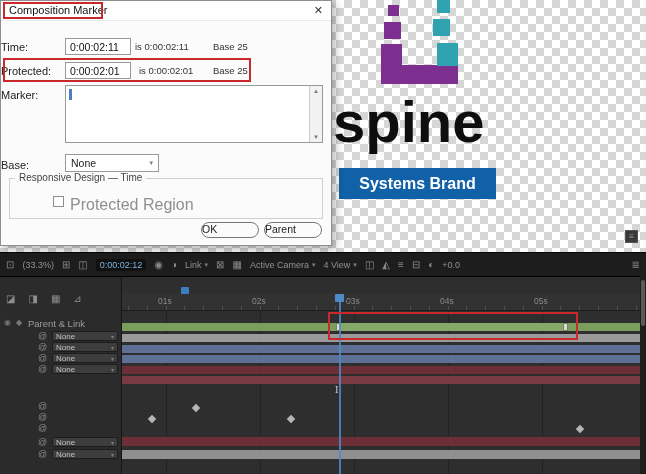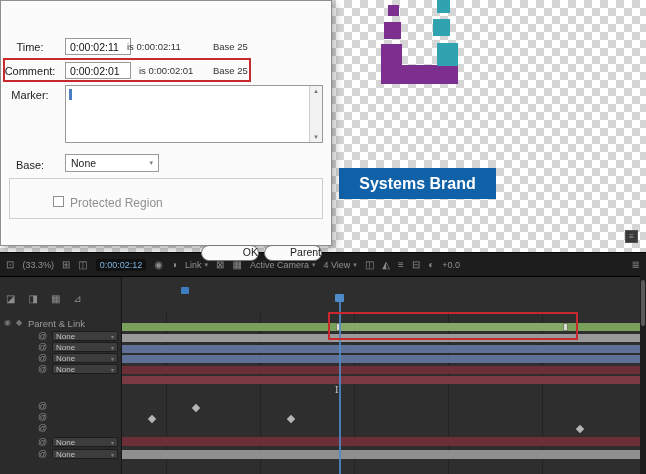--- a/index.html
+++ b/index.html
@@ -20,36 +20,36 @@
   .comp-corner{position:absolute;left:625px;top:230px;width:13px;height:13px;background:#3a3a3a;
           border:1px solid #555;color:#aaa;font-size:8px;line-height:11px;text-align:center}
 
   
   .dlg{position:absolute;left:0;top:0;width:332px;height:246px;background:#fbfbfb;border:1px solid #8f8f8f;
        box-shadow:3px 3px 8px rgba(0,0,0,.3);z-index:10}
   .dlg-titlebar{position:relative;height:20px;background:#fff;border-bottom:1px solid #e9e9e9}
   .dlg-title-text{position:absolute;left:8px;top:3px;font-size:11px;color:#111}
   .dlg-close{position:absolute;right:8px;top:3px;font-size:11px;color:#333;cursor:default}
   .annot{position:absolute;border:2px solid;background:transparent;pointer-events:none;z-index:20}
-  .dlbl{position:absolute;font-size:11px;color:#222;width:58px;text-align:center}
+  .dlbl{position:absolute;font-size:11px;color:#222;width:58px;text-align:left}
   .dval{position:absolute;left:64px;width:66px;height:17px;border:1px solid #999;background:#fff;
         font-size:10.5px;padding:2px 4px;color:#111}
   .dinfo{position:absolute;font-size:9.5px;color:#333}
   .comment-box{position:absolute;left:64px;top:84px;width:258px;height:58px;border:1px solid #999;background:#fff}
   .caret{position:absolute;left:3px;top:3px;width:3px;height:11px;background:#4a7fc1}
   .ta-scroll{position:absolute;right:0;top:0;bottom:0;width:13px;background:#f2f2f2;border-left:1px solid #ccc}
   .ta-arrow{position:absolute;left:0;width:12px;font-size:7px;color:#777;text-align:center}
   .lbl-dd{position:absolute;left:64px;top:153px;width:94px;height:18px;border:1px solid #999;background:#fff;
           font-size:10.5px;color:#222;display:flex;align-items:center;justify-content:space-between;padding:0 5px}
   .grp{position:absolute;left:8px;top:177px;width:314px;height:41px;border:1px solid #cfcfcf}
   .grp-legend{position:absolute;left:14px;top:171px;background:#fbfbfb;padding:0 4px;font-size:10px;color:#444}
   .cbx{position:absolute;left:52px;top:195px;width:11px;height:11px;border:1px solid #8f8f8f;background:#fff}
-  .cbx-lbl{position:absolute;left:69px;top:195px;font-size:12px;color:#8f8f8f}
-  .btn{position:absolute;top:244px;width:58px;height:16px;border:1px solid #777;border-radius:8px;
-       background:#fbfbfb;font-size:10.5px;color:#222;text-align:right;line-height:13px}
+  .cbx-lbl{position:absolute;left:69px;top:195px;font-size:16px;color:#8f8f8f}
+  .btn{position:absolute;top:221px;width:58px;height:16px;border:1px solid #777;border-radius:8px;
+       background:#fbfbfb;font-size:10.5px;color:#222;text-align:left;line-height:13px}
 
   
   .toolbar{position:absolute;left:0;top:252px;width:646px;height:24px;background:#1d1d1d;
            border-top:1px solid #050505;display:flex;align-items:center;gap:8px;padding:0 6px;
            color:#929292;font-size:9px;white-space:nowrap;z-index:5}
   .tbi{font-size:10px;color:#8a8a8a}
   .tc{background:#101010;padding:1px 4px;border-radius:2px;font-size:9px}
   .ddl{display:flex;align-items:center;gap:3px}
   .chev{font-size:7px;color:#7d7d7d}
   .tb-spacer{flex:1}
@@ -92,34 +92,40 @@
 <div class="screen">
 
   <div class="comp-area">
     <div class="logo-sq" style="left: 388px; top: 5px; width: 11px; height: 11px; background-color: rgb(125, 47, 143);"></div>
     <div class="logo-sq" style="left: 437px; top: 0px; width: 13px; height: 13px; background-color: rgb(47, 163, 176);"></div>
     <div class="logo-sq" style="left: 384px; top: 22px; width: 17px; height: 17px; background-color: rgb(125, 47, 143);"></div>
     <div class="logo-sq" style="left: 433px; top: 19px; width: 17px; height: 17px; background-color: rgb(47, 163, 176);"></div>
     <div class="logo-sq" style="left: 381px; top: 44px; width: 21px; height: 40px; background-color: rgb(125, 47, 143);"></div>
     <div class="logo-sq" style="left: 381px; top: 65px; width: 77px; height: 19px; background-color: rgb(125, 47, 143);"></div>
     <div class="logo-sq" style="left: 437px; top: 43px; width: 21px; height: 23px; background-color: rgb(47, 163, 176);"></div>
+    <div class="logo-text">spine</div>
     <div class="banner" style="background-color: rgb(17, 97, 168);">
       <span>Systems Brand</span>
     </div>
     <div class="comp-corner">≡</div>
   </div>
 
   <div class="dlg">
+    <div class="dlg-titlebar">
+      <span class="dlg-title-text">Composition Marker</span>
+      <span class="dlg-close">✕</span>
+      <div class="annot" style="left: 2px; top: 1px; width: 100px; height: 17px; border-color: rgb(201, 40, 45);"></div>
+    </div>
 
     <span class="dlbl" style="top:40px">Time:</span>
     <div class="dval" style="top:37px">0:00:02:11</div>
-    <span class="dinfo" style="left:126px;top:40px">is 0:00:02:11</span>
+    <span class="dinfo" style="left:134px;top:40px">is 0:00:02:11</span>
     <span class="dinfo" style="left:212px;top:40px">Base 25</span>
 
-    <span class="dlbl" style="top:64px">Comment:</span>
+    <span class="dlbl" style="top:64px">Protected:</span>
     <div class="dval" style="top:61px">0:00:02:01</div>
     <span class="dinfo" style="left:138px;top:64px">is 0:00:02:01</span>
     <span class="dinfo" style="left:212px;top:64px">Base 25</span>
     <div class="annot" style="left: 2px; top: 57px; width: 248px; height: 24px; border-color: rgb(201, 40, 45);"></div>
 
     <span class="dlbl" style="top:88px">Marker:</span>
     <div class="comment-box">
       <span></span>
       <div class="caret"></div>
       <div class="ta-scroll">
@@ -128,20 +134,21 @@
       </div>
     </div>
 
     <span class="dlbl" style="top:158px">Base:</span>
     <div class="lbl-dd">
       <span>None</span>
       <span class="chev">▾</span>
     </div>
 
     <div class="grp"></div>
+    <span class="grp-legend">Responsive Design — Time</span>
     <div class="cbx"></div>
     <span class="cbx-lbl">Protected Region</span>
 
     <div class="btn" style="left:200px">OK</div>
     <div class="btn" style="left:263px">Parent</div>
   </div>
 
   <div class="toolbar">
     <span class="tbi">⊡</span>
     <span>(33.3%)</span>
@@ -228,20 +235,28 @@
     <div class="prow" style="top:172px">
       <span class="pw">@</span>
       <div class="dd">
         <span>None</span>
         <span class="chev">▾</span>
       </div>
     </div>
   </div>
 
   <div class="tl-right">
+    <div class="ruler">
+      <span class="ruler-lab" style="left:36px">01s</span>
+      <span class="ruler-lab" style="left:130px">02s</span>
+      <span class="ruler-lab" style="left:224px">03s</span>
+      <span class="ruler-lab" style="left:318px">04s</span>
+      <span class="ruler-lab" style="left:412px">05s</span>
+      <div class="ruler-ticks"></div>
+    </div>
     <div class="ruler-marker"></div>
 
     <div class="grid-s" style="left:44px"></div>
     <div class="grid-s" style="left:138px"></div>
     <div class="grid-s" style="left:232px"></div>
     <div class="grid-s" style="left:326px"></div>
     <div class="grid-s" style="left:420px"></div>
 
     <div class="bar" style="top: 46px; background-color: rgb(122, 158, 91);"></div>
     <div class="marker-span" style="background-color: rgb(134, 168, 104);">

